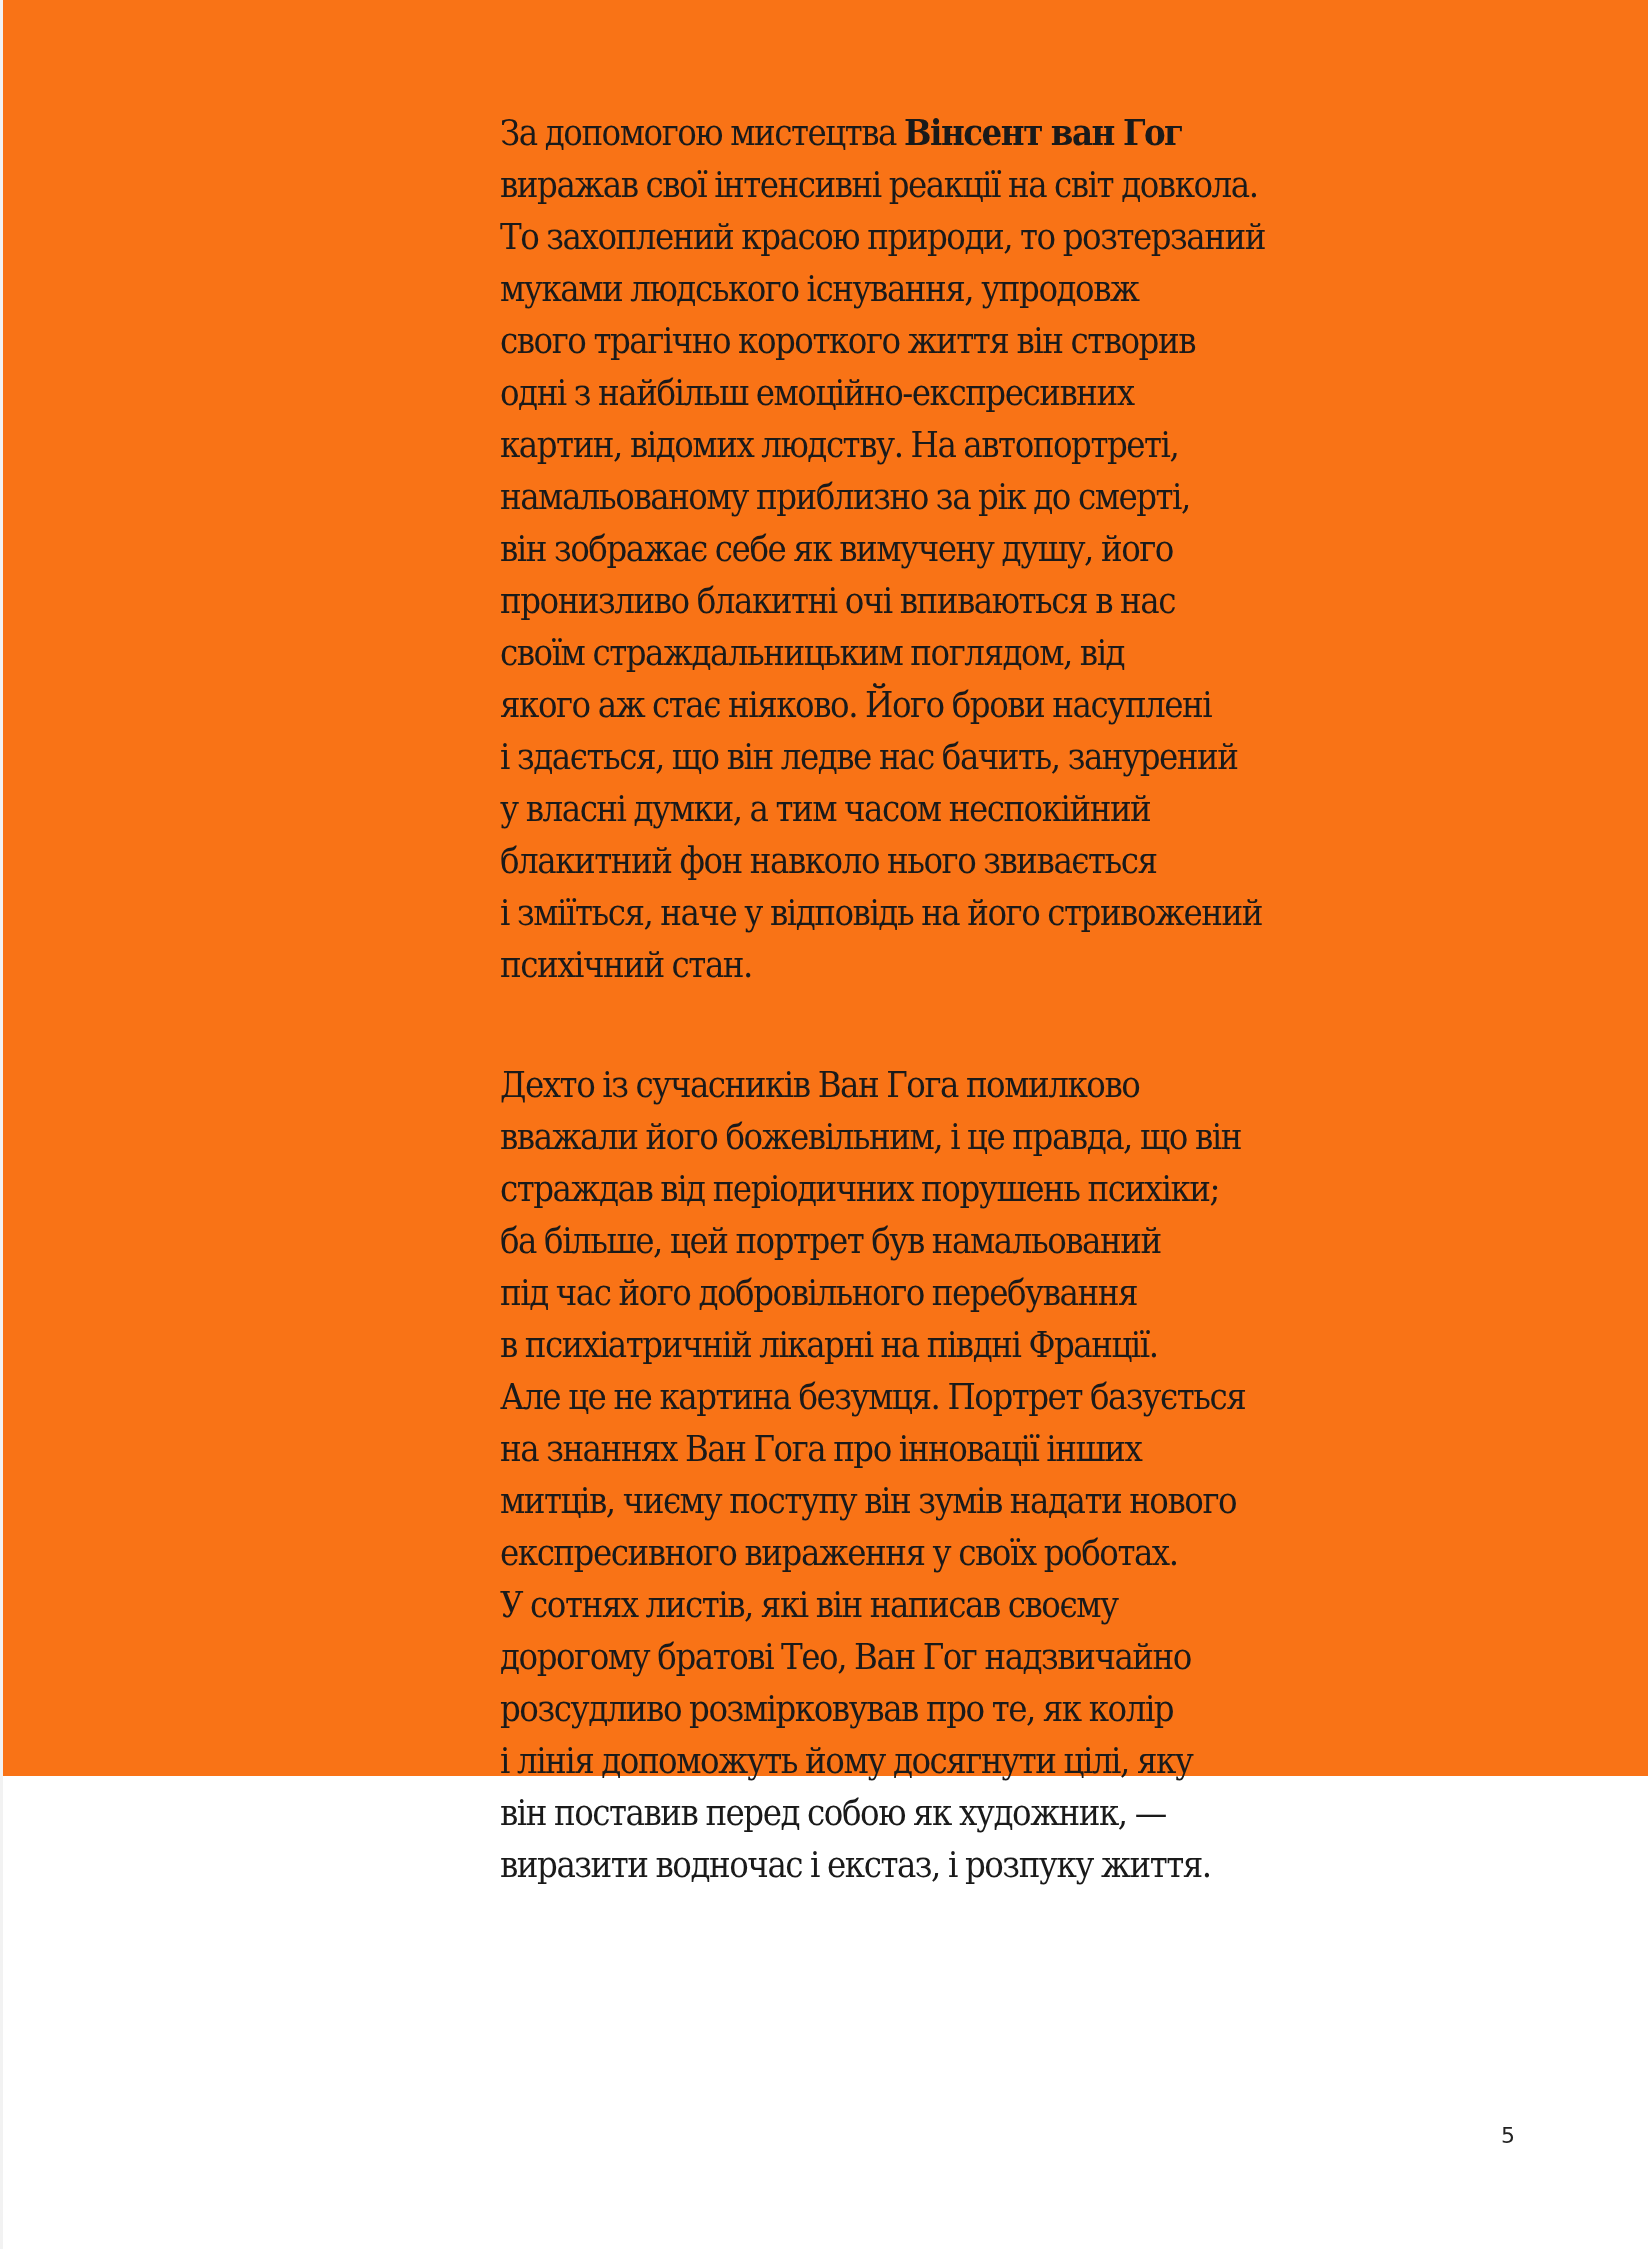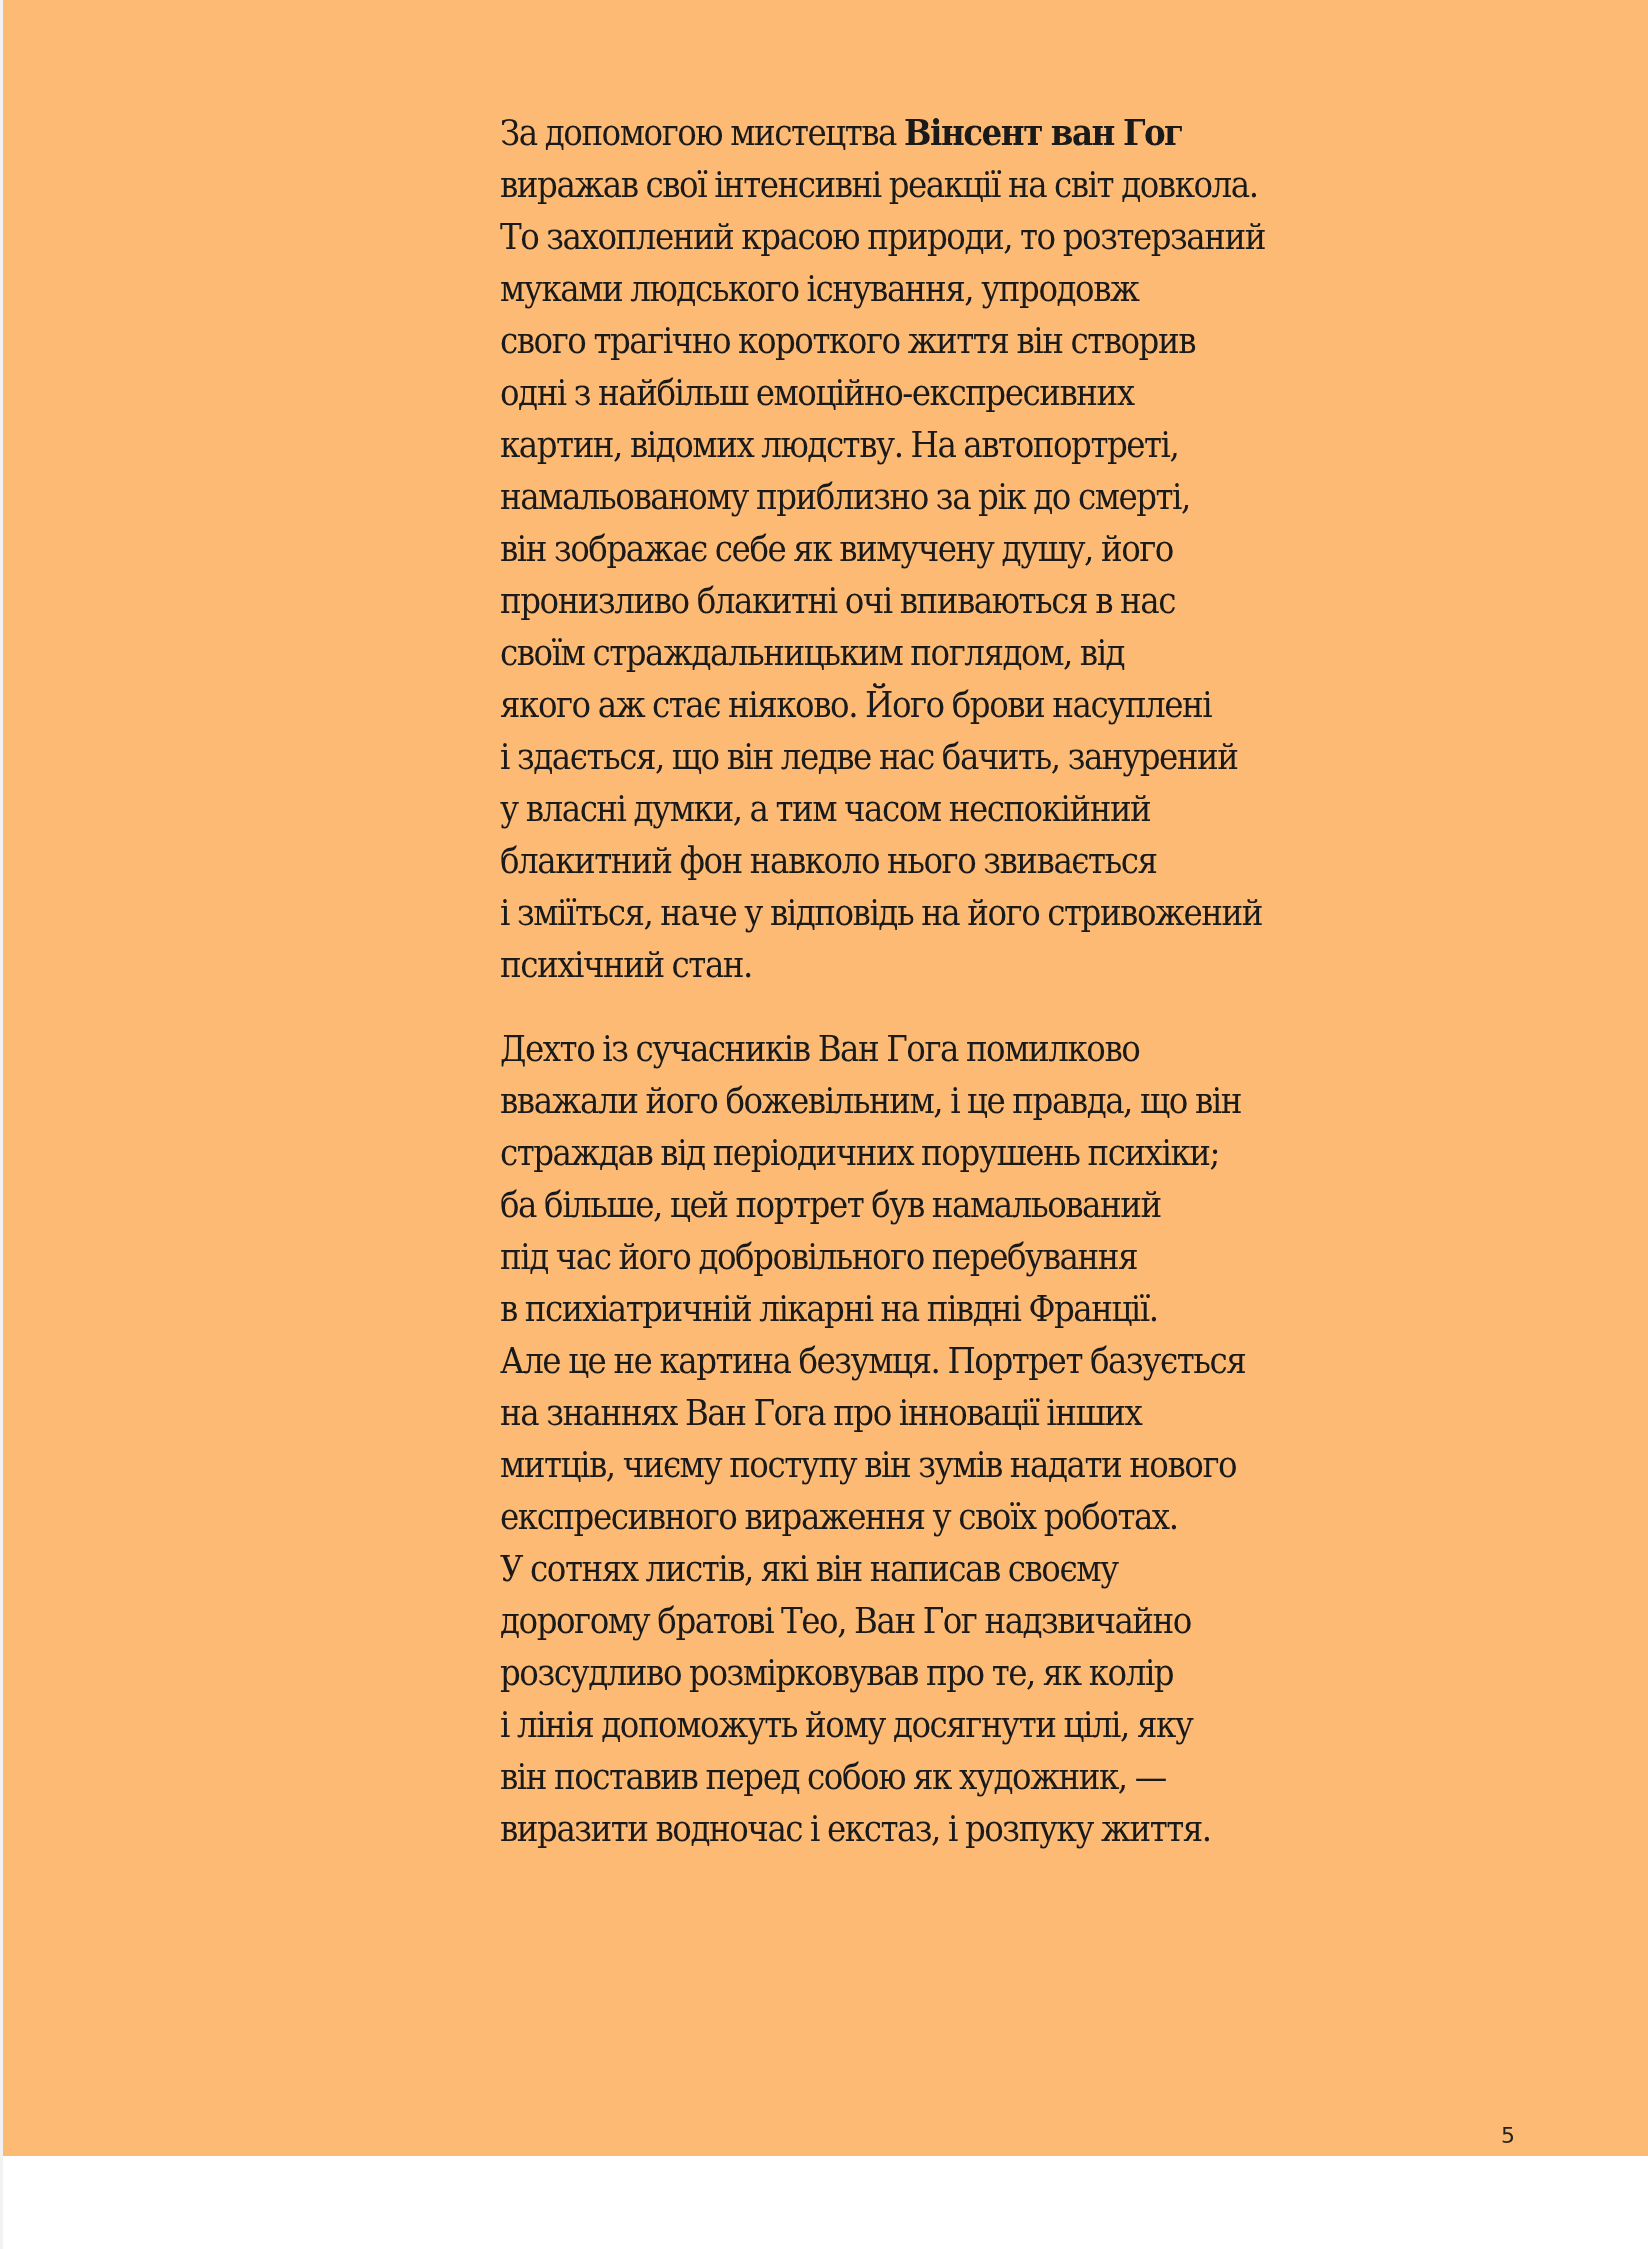--- a/index.html
+++ b/index.html
@@ -11,22 +11,22 @@
       width: 1648px;
       height: 2250px;
       position: relative;
       overflow: hidden;
       font-family: "DejaVu Serif", "Liberation Serif", serif;
       color: #1a1a1a;
     }
     .page {
       position: absolute;
       left: 0; top: 0;
-      width: 1648px; height: 2156px;
-      background: #fdba74;
+      width: 1648px; height: 1776px;
+      background: #f97316;
     }
     .page-edge {
       position: absolute;
       left: 0; top: 0;
       width: 2.6px; height: 2250px;
       background: #f2f2f2;
     }
     .text-block {
       position: absolute;
       left: 500px;
@@ -44,21 +44,21 @@
       word-spacing: -0.9px;
       white-space: nowrap;
       font-weight: normal;
       transform: scaleX(0.93);
       transform-origin: left center;
     }
     .line b {
       font-weight: bold;
     }
     .paragraph-2 {
-      margin-top: 32px;
+      margin-top: 68px;
     }
     .page-number {
       position: absolute;
       left: 1501px;
       top: 2123px;
       font-family: "DejaVu Sans", "Liberation Sans", sans-serif;
       font-size: 22px;
       color: #222222;
     }
   </style>

